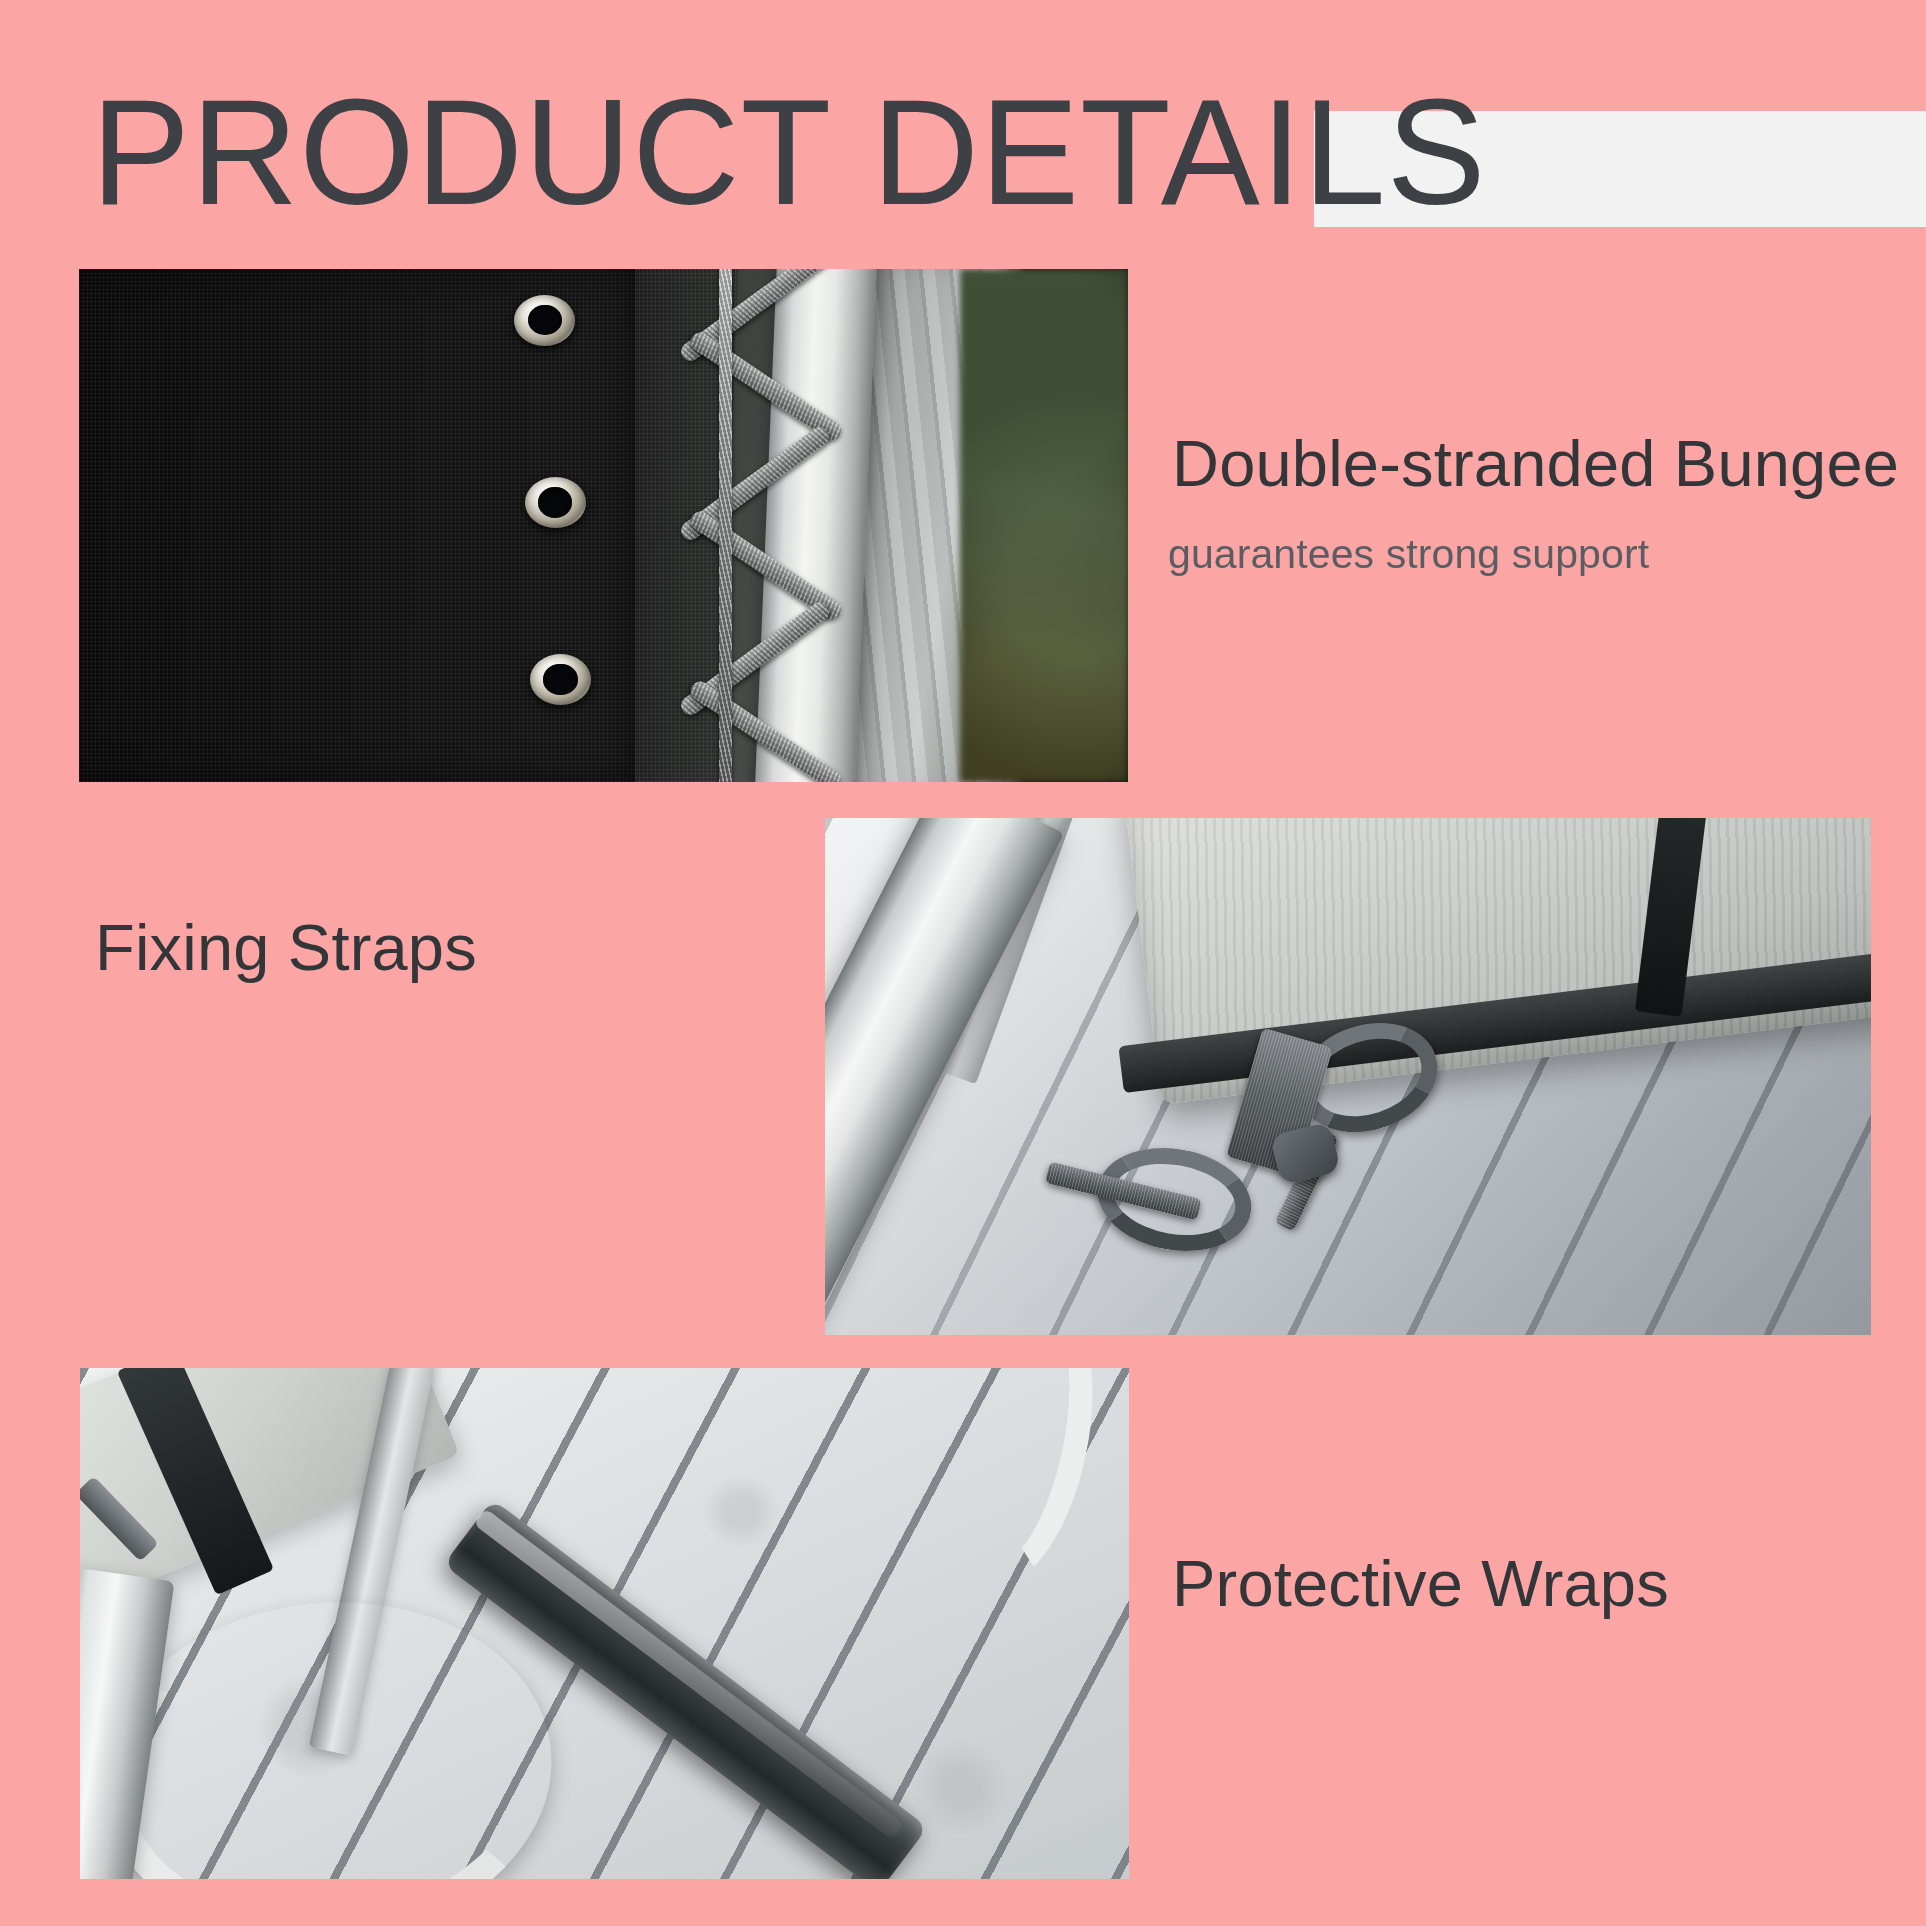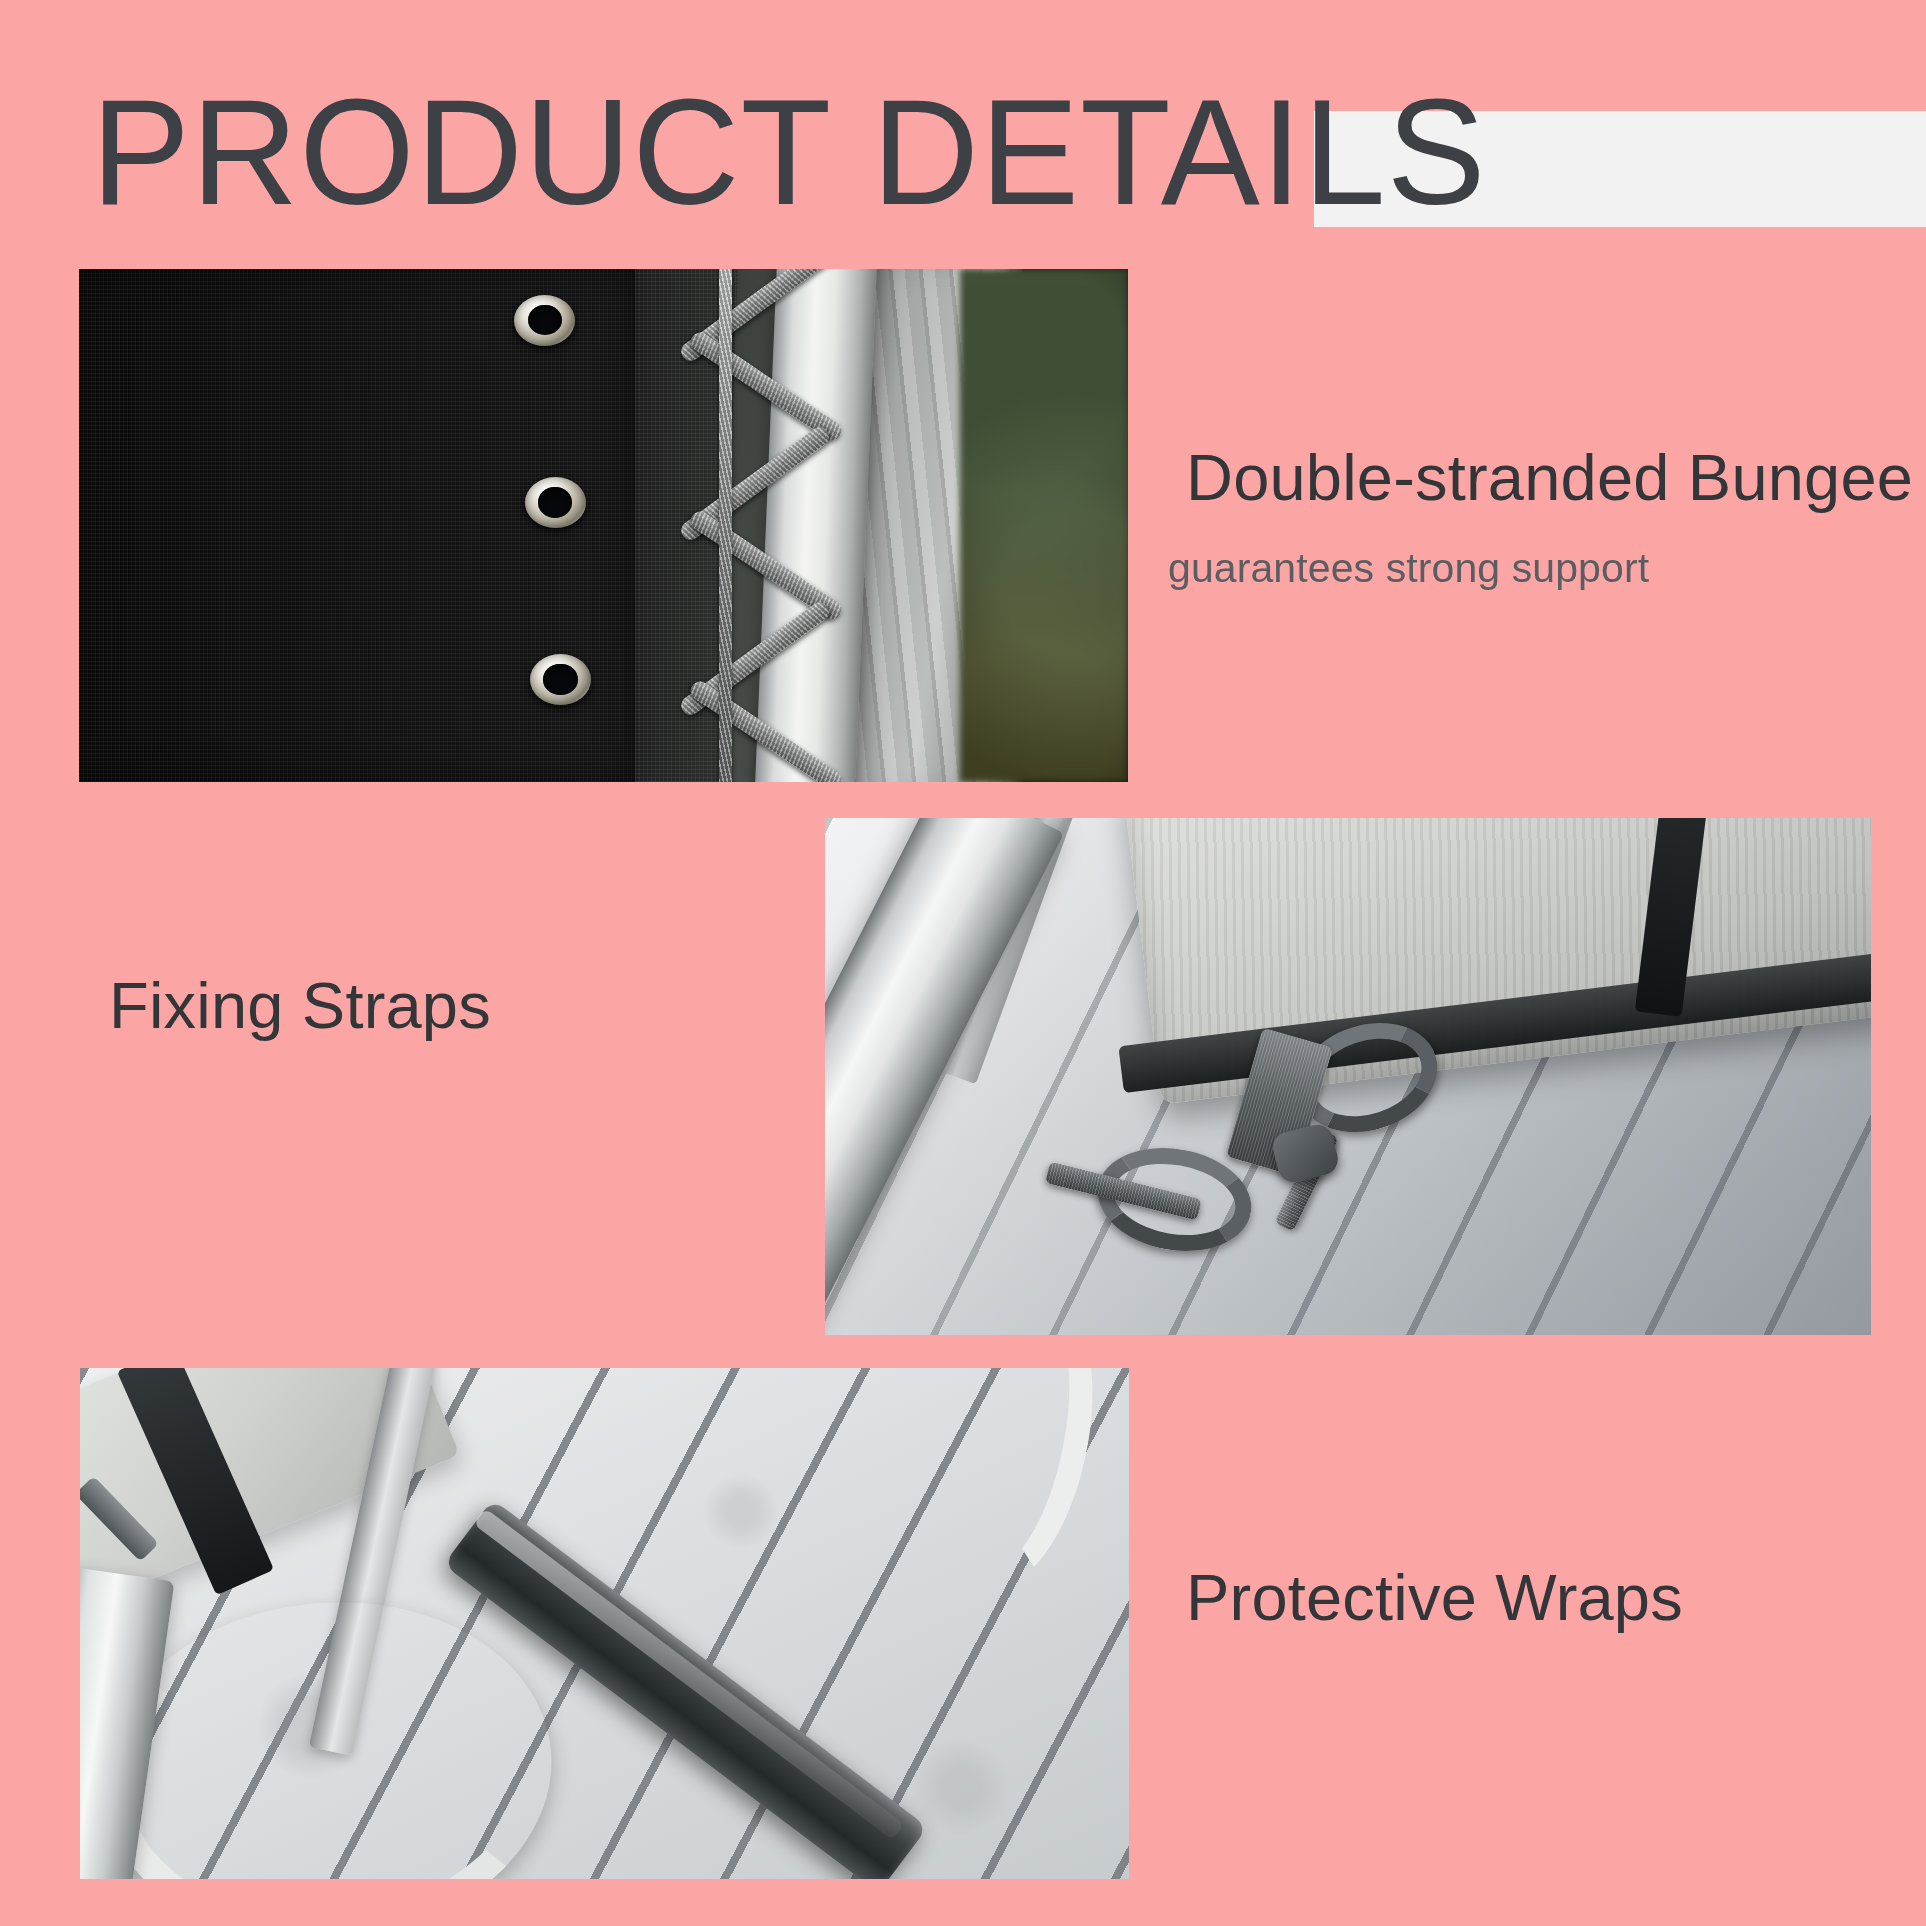--- a/index.html
+++ b/index.html
@@ -246,41 +246,41 @@
   }
   .p3-strap{
     position:absolute;left:-1%;top:27%;width:9%;height:5%;
     background:linear-gradient(180deg,#8b9094,#4e5356);
     transform:rotate(46deg);border-radius:6px;
   }
 
   
   .txt{position:absolute;}
   .txt h2{
-    margin:18px;
+    margin:4px;
     font-family:"Liberation Sans", sans-serif;
     font-weight:400;
     font-size:65px;
     line-height:1.05;
     color:#333639;
     letter-spacing:0.2px;
     white-space:nowrap;
   }
   .txt p{
     margin:32px 0 0 0;
     font-family:"Liberation Sans", sans-serif;
     font-weight:300;
     font-size:41px;
     line-height:1.2;
     color:#5a5e62;
     letter-spacing:0.1px;
     white-space:nowrap;
   }
   #text1{left:1168px;top:426px;}
-  #text2{left:91px;top:954px;}
+  #text2{left:91px;top:910px;}
   #text3{left:1168px;top:1546px;text-align:right;}
 </style>
 </head>
 <body>
 
 <div class="page">
 
   <div class="header-band"></div>
   <div class="page-title">PRODUCT DETAILS</div>
 

